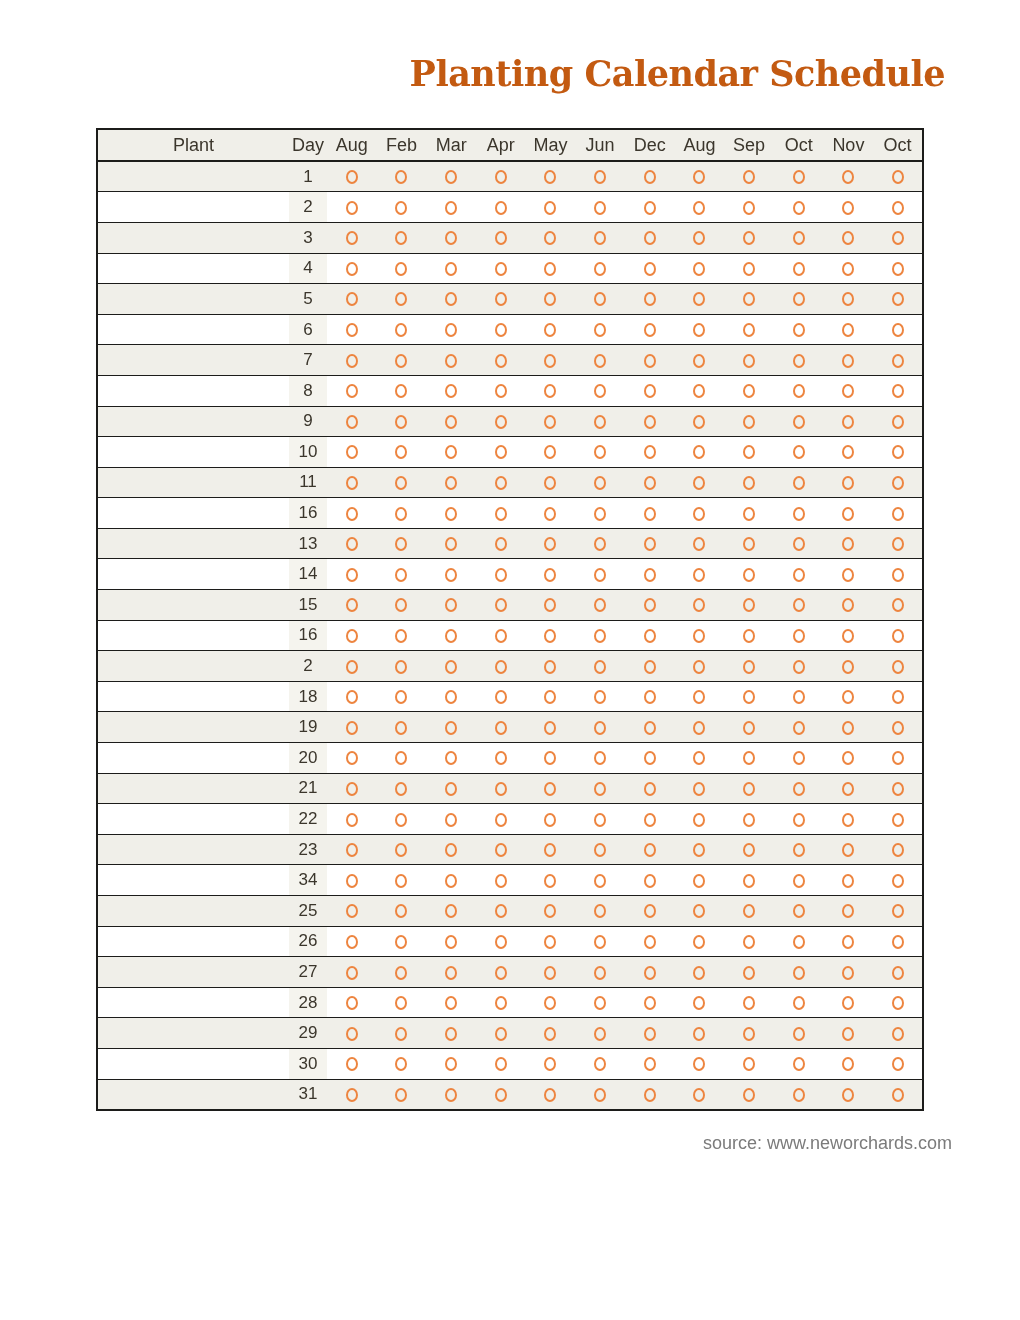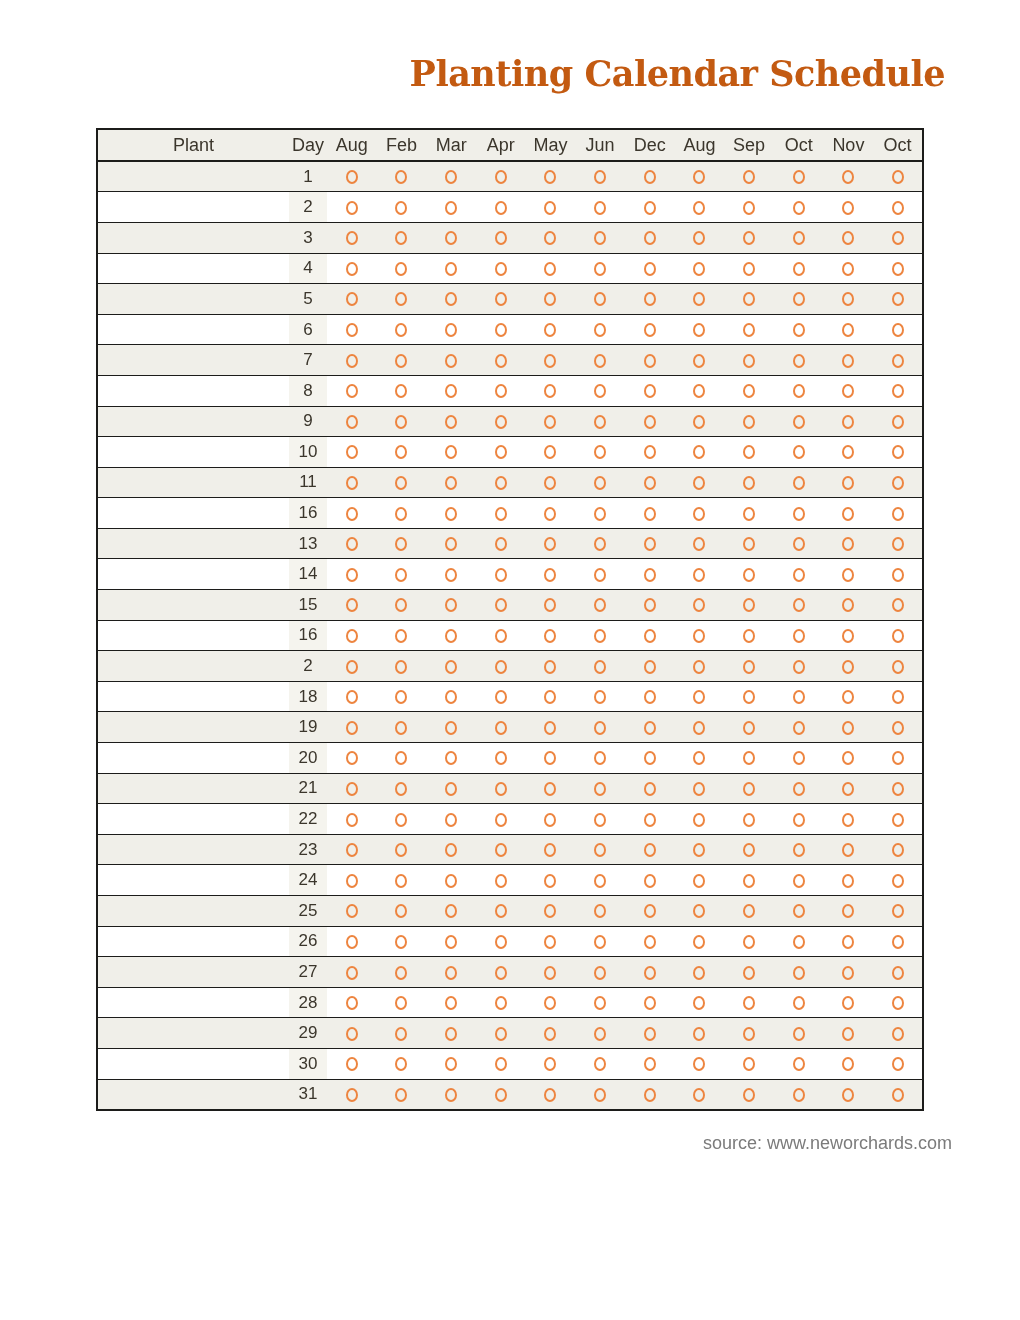--- a/index.html
+++ b/index.html
@@ -473,21 +473,21 @@
           <td class="month-cell"><span class="circle"></span></td>
           <td class="month-cell"><span class="circle"></span></td>
           <td class="month-cell"><span class="circle"></span></td>
           <td class="month-cell"><span class="circle"></span></td>
           <td class="month-cell"><span class="circle"></span></td>
           <td class="month-cell"><span class="circle"></span></td>
           <td class="month-cell"><span class="circle"></span></td>
         </tr>
         <tr class="even">
           <td class="plant-cell"></td>
-          <td class="day-cell">24</td>
+          <td class="day-cell">34</td>
           <td class="month-cell"><span class="circle"></span></td>
           <td class="month-cell"><span class="circle"></span></td>
           <td class="month-cell"><span class="circle"></span></td>
           <td class="month-cell"><span class="circle"></span></td>
           <td class="month-cell"><span class="circle"></span></td>
           <td class="month-cell"><span class="circle"></span></td>
           <td class="month-cell"><span class="circle"></span></td>
           <td class="month-cell"><span class="circle"></span></td>
           <td class="month-cell"><span class="circle"></span></td>
           <td class="month-cell"><span class="circle"></span></td>

